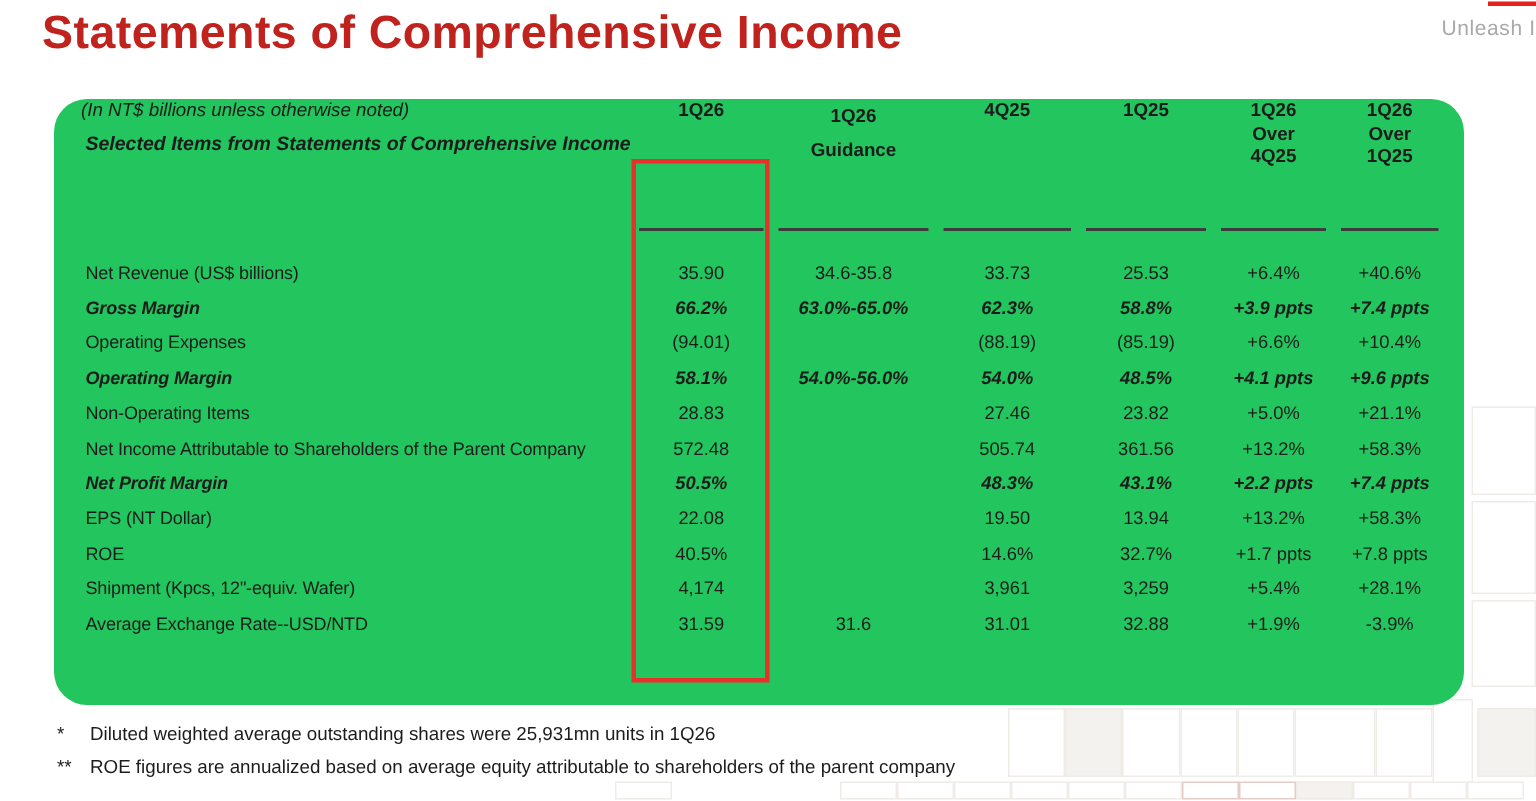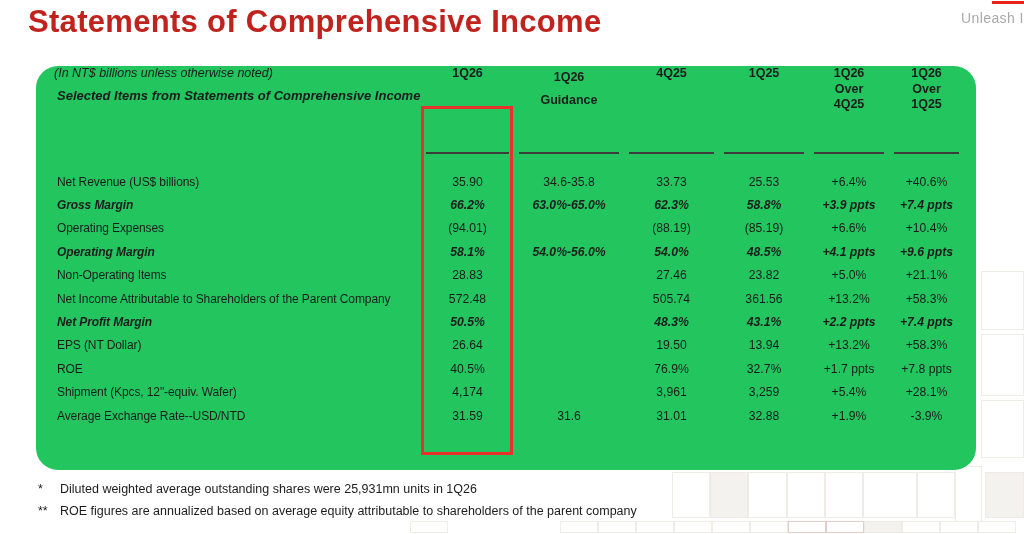--- a/index.html
+++ b/index.html
@@ -234,32 +234,32 @@
         <td class="lbl">Net Profit Margin</td>
         <td>50.5%</td>
         <td></td>
         <td>48.3%</td>
         <td>43.1%</td>
         <td>+2.2 ppts</td>
         <td>+7.4 ppts</td>
       </tr>
       <tr>
         <td class="lbl">EPS (NT Dollar)</td>
-        <td>26.64</td>
+        <td>22.08</td>
         <td></td>
         <td>19.50</td>
         <td>13.94</td>
         <td>+13.2%</td>
         <td>+58.3%</td>
       </tr>
       <tr>
         <td class="lbl">ROE</td>
         <td>40.5%</td>
         <td></td>
-        <td>76.9%</td>
+        <td>14.6%</td>
         <td>32.7%</td>
         <td>+1.7 ppts</td>
         <td>+7.8 ppts</td>
       </tr>
       <tr>
         <td class="lbl">Shipment (Kpcs, 12"-equiv. Wafer)</td>
         <td>4,174</td>
         <td></td>
         <td>3,961</td>
         <td>3,259</td>

